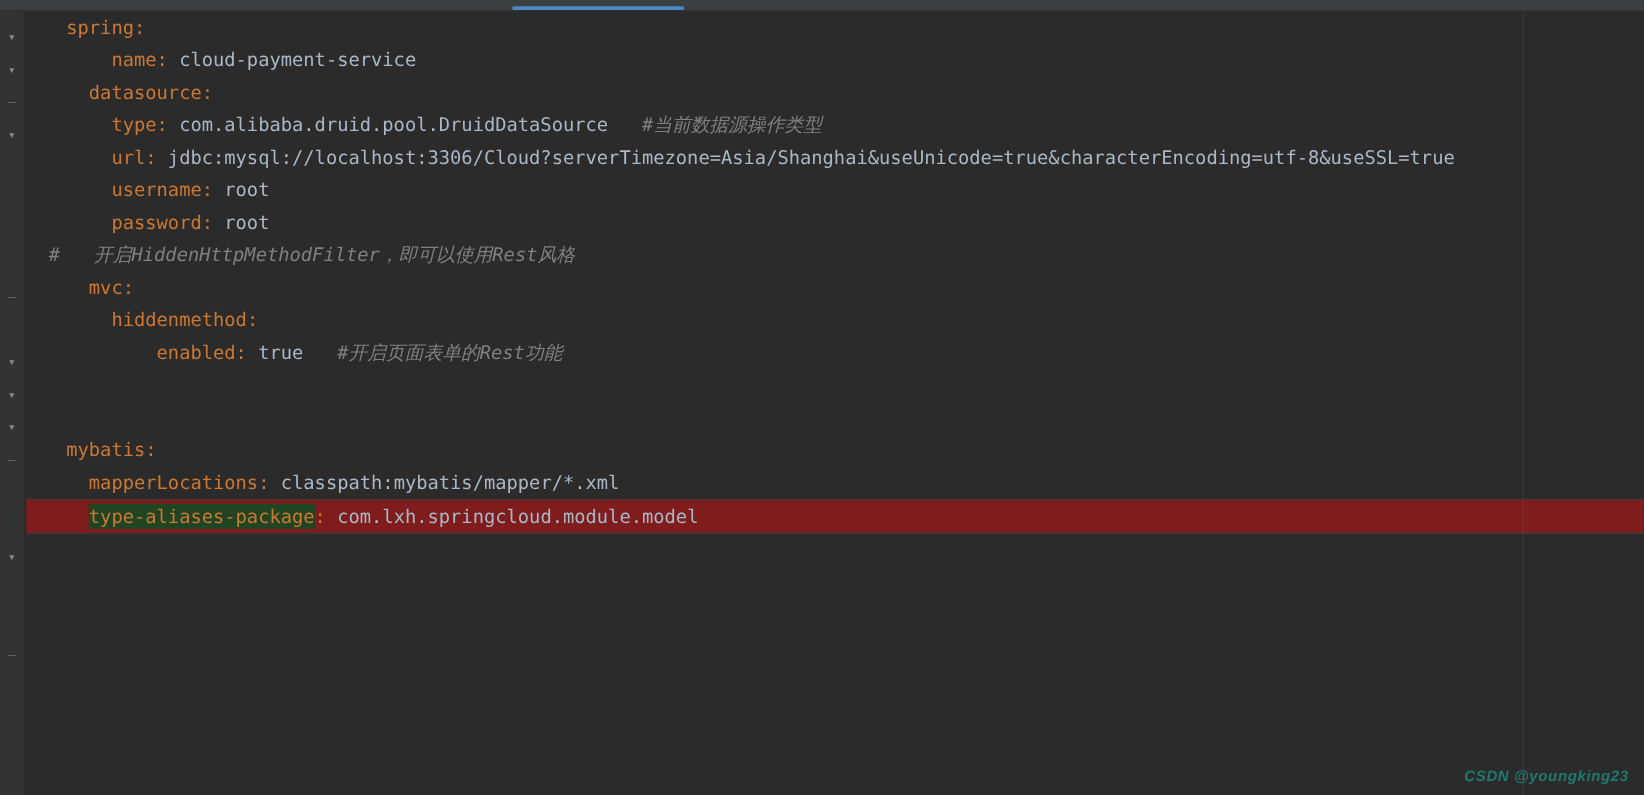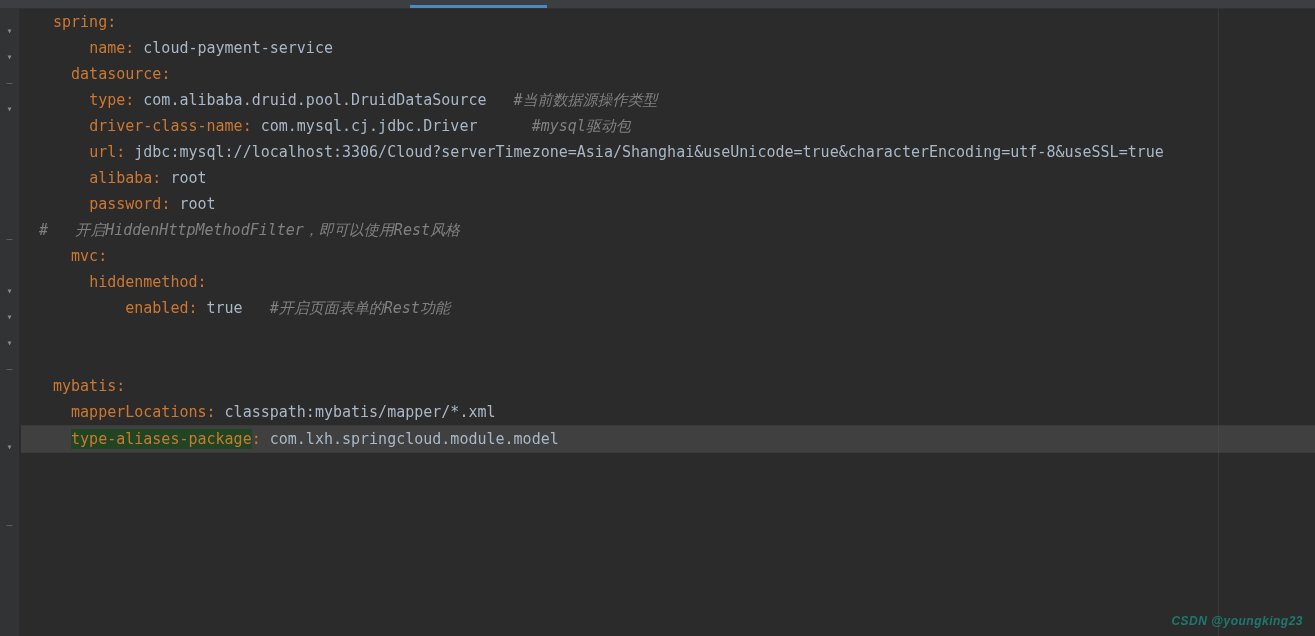--- a/index.html
+++ b/index.html
@@ -68,21 +68,21 @@
   .lines {
     padding-left: 2px;
   }
   .line {
     height: 26px;
     line-height: 26px;
     white-space: pre;
     padding-left: 0;
   }
   .line.hl {
-    background: #404040;
+    background: #7f1d1d;
     border-top: 1px solid #3a3a3a;
     border-bottom: 1px solid #3a3a3a;
     height: 28px;
   }
   .key    { color: #cc7832; margin-left: 32px; }
   .colon  { color: #cc7832; }
   .val    { color: #a9b7c6; }
   .comment{ color: #808080; font-style: italic; }
   .hlkey  { background: #214522; padding:1px 0; }
   .watermark {
@@ -117,23 +117,22 @@
       <div class="fold open" style="top: 432px;"></div>
       <div class="fold end" style="top: 510px;"></div>
     </div>
   <div class="code-panel">
     <div class="code-rightedge"></div>
     <div class="lines">
         <div class="line"><span class="val"></span><span class="key">spring</span><span class="colon">:</span></div>
         <div class="line"><span class="val">    </span><span class="key">name</span><span class="colon">:</span><span class="val"> cloud-payment-service</span></div>
         <div class="line"><span class="val">  </span><span class="key">datasource</span><span class="colon">:</span></div>
         <div class="line"><span class="val">    </span><span class="key">type</span><span class="colon">:</span><span class="val"> com.alibaba.druid.pool.DruidDataSource   </span><span class="comment">#当前数据源操作类型</span></div>
-        <div class="line"><span class="val">    </span><span class="key">driver-class-name</span><span class="colon">:</span><span class="val"> com.mysql.cj.jdbc.Driver      </span><span class="comment">#mysql驱动包</span></div>
         <div class="line"><span class="val">    </span><span class="key">url</span><span class="colon">:</span><span class="val"> jdbc:mysql://localhost:3306/Cloud?serverTimezone=Asia/Shanghai&amp;useUnicode=true&amp;characterEncoding=utf-8&amp;useSSL=true</span></div>
-        <div class="line"><span class="val">    </span><span class="key">alibaba</span><span class="colon">:</span><span class="val"> root</span></div>
+        <div class="line"><span class="val">    </span><span class="key">username</span><span class="colon">:</span><span class="val"> root</span></div>
         <div class="line"><span class="val">    </span><span class="key">password</span><span class="colon">:</span><span class="val"> root</span></div>
         <div class="line"><span class="val">  </span><span class="comment">#   开启HiddenHttpMethodFilter，即可以使用Rest风格</span></div>
         <div class="line"><span class="val">  </span><span class="key">mvc</span><span class="colon">:</span></div>
         <div class="line"><span class="val">    </span><span class="key">hiddenmethod</span><span class="colon">:</span></div>
         <div class="line"><span class="val">        </span><span class="key">enabled</span><span class="colon">:</span><span class="val"> true   </span><span class="comment">#开启页面表单的Rest功能</span></div>
         <div class="line"></div>
         <div class="line"></div>
         <div class="line"><span class="val"></span><span class="key">mybatis</span><span class="colon">:</span></div>
         <div class="line"><span class="val">  </span><span class="key">mapperLocations</span><span class="colon">:</span><span class="val"> classpath:mybatis/mapper/*.xml</span></div>
         <div class="line hl"><span class="val">  </span><span class="key hlkey">type-aliases-package</span><span class="colon">:</span><span class="val"> com.lxh.springcloud.module.model</span></div>

